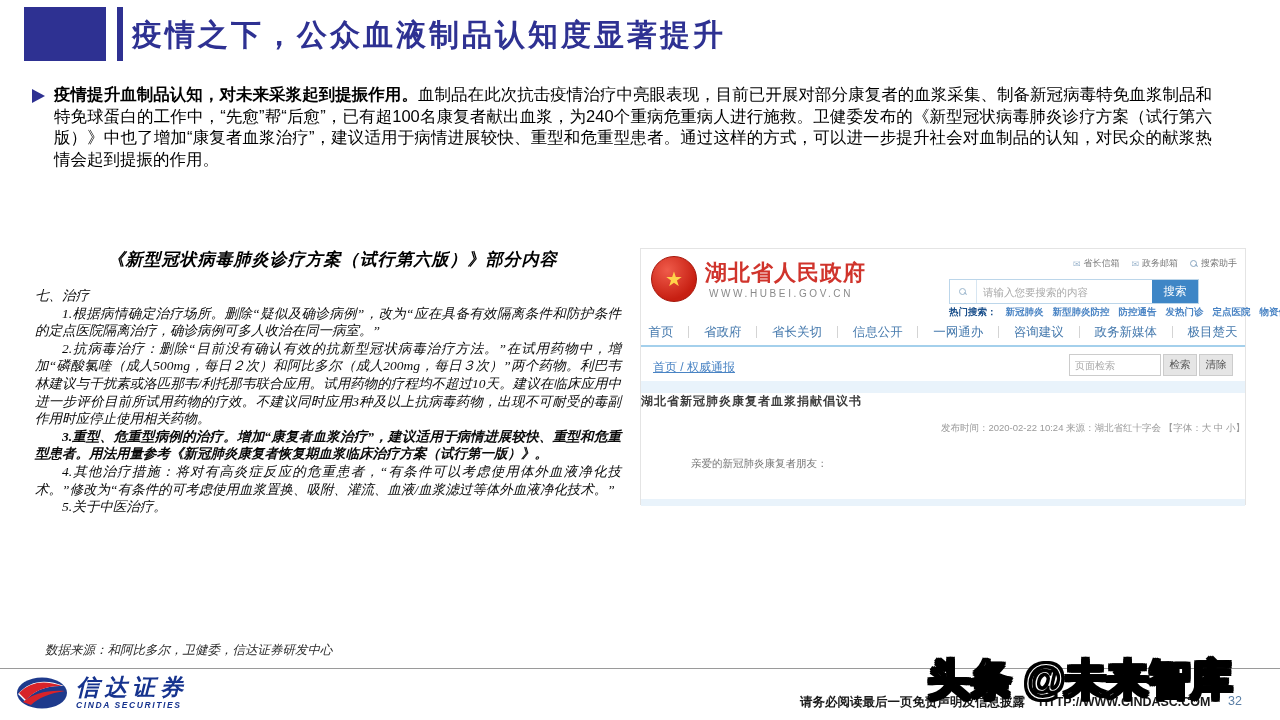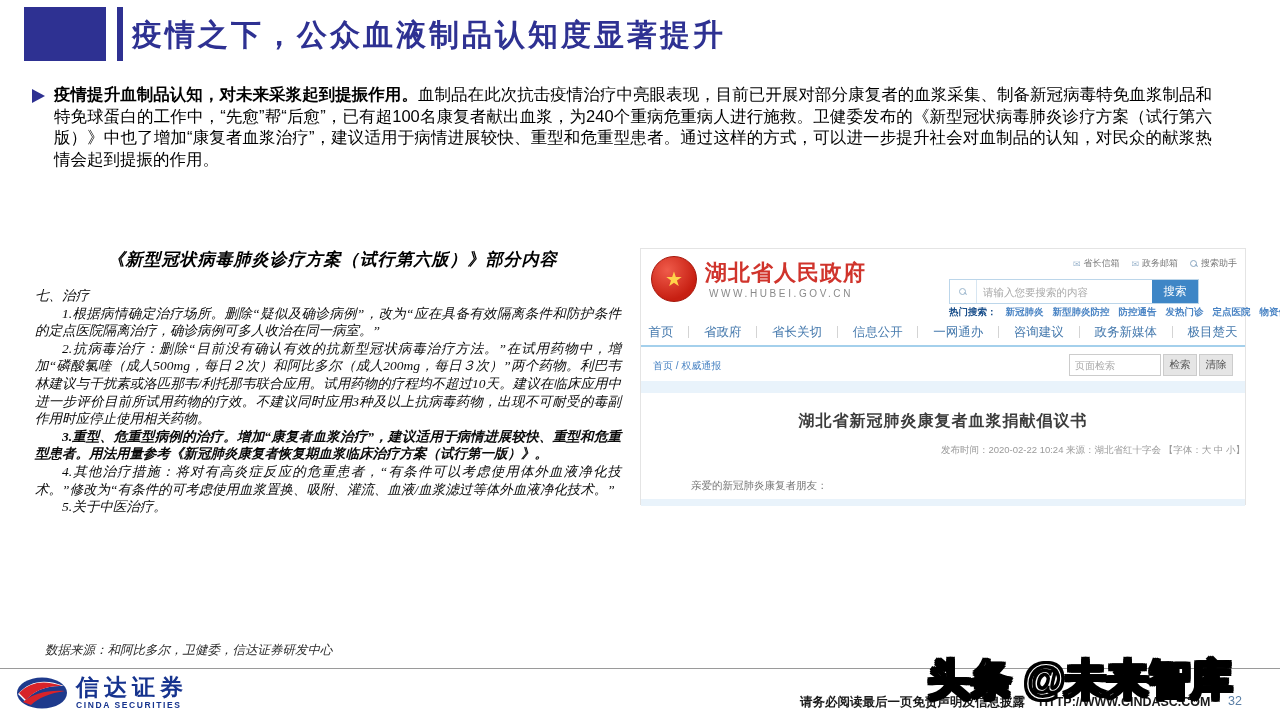--- a/index.html
+++ b/index.html
@@ -47,36 +47,36 @@
   .ws-input { flex:1; border:0; outline:none; font-size:10.5px; color:#333; padding:0 6px; }
   .ws-input::placeholder { color:#a9a9a9; }
   .ws-btn { width:46px; background:#3e86c6; color:#fff; border:0; font-size:11.5px; cursor:pointer; }
   .web-hot { position:absolute; left:308px; top:57px; display:flex; gap:9px; font-size:9.5px; white-space:nowrap; }
   .web-hot .lbl { color:#1a4f8b; font-weight:bold; }
   .web-hot a { color:#4a84c4; text-decoration:none;font-weight:bold; }
   .web-nav { position:absolute; left:0; top:70px; width:100%; height:28px; display:flex; align-items:center;
     justify-content:space-around; border-bottom:2px solid #a4d0ec; font-size:12.5px; color:#4579ad; }
   .web-nav .sep { width:1px; height:12px; background:#d4d4d4; }
   .web-crumbrow { position:absolute; left:0; top:100px; width:100%; height:32px; }
-  .crumb { position:absolute; left:12px; top:10px; font-size:10px; color:#4a84c4; }
+  .crumb { position:absolute; left:12px; top:10px; font-size:12px; color:#4a84c4;text-decoration:underline; }
   .psearch { position:absolute; right:12px; top:5px; display:flex; gap:2px; height:22px; font-size:10.5px; }
   .psearch input { width:92px; border:1px solid #ccc; font-size:10px; padding:0 5px; color:#333; outline:none; }
   .psearch input::placeholder { color:#aaa; }
   .psearch button { border:1px solid #ccc; background:#e5e5e5; color:#555; font-size:10.5px; width:34px; cursor:pointer; }
   .web-band { position:absolute; left:0; top:132px; width:100%; height:12px; background:#e9f3fb; }
   .web-article { position:absolute; left:0; top:144px; width:100%; height:106px; background:#fff; }
-  .art-title { margin-top:18px; text-align:center; font-size:16px; font-weight:bold; color:#3d3d3d; letter-spacing:1px; }
+  .art-title { text-align:left; font-size:12px; font-weight:bold; color:#3d3d3d; letter-spacing:1px; }
   .art-meta { margin-top:12px; text-align:right; font-size:9.5px; color:#9a9a9a; }
   .art-body { margin-top:22px; margin-left:50px; font-size:10.5px; color:#777; }
   .web-bottomstrip { position:absolute; left:0; top:250px; width:100%; height:7px; background:#e9f3fb; }
 
   
   .source-note { position:absolute; left:45px; top:642px; font-family:"Liberation Serif", serif; font-style:italic; font-size:12.5px; color:#2b2b2b; }
   .footer-line { position:absolute; left:0; top:668px; width:1280px; height:1px; background:#9a9a9a; }
-  .brand { position:absolute; left:16px; top:676px; display:flex; align-items:center; gap:8px; }
+  .brand { position:absolute; left:16px; top:676px; display:flex; align-items:center; gap:8px;font-style:italic; }
   .brand svg { display:block; }
   .brand-text { display:flex; flex-direction:column; line-height:1; }
   .brand-cn { font-size:23px; font-weight:bold; color:#16338e; letter-spacing:5px; }
   .brand-en { font-size:8.5px; font-weight:bold; color:#16338e; letter-spacing:1.6px; margin-top:2px; }
   .disclaimer { position:absolute; left:800px; top:694px; font-size:12.5px; font-weight:bold; color:#1a1a1a; white-space:nowrap; }
   .disclaimer .url { margin-left:14px; }
   .pageno { position:absolute; left:1228px; top:694px; font-size:12.5px; color:#5b7fa6; }
   .watermark { position:absolute; left:928px; top:652px; font-size:42px; font-weight:bold; color:#fff; white-space:nowrap;
     -webkit-text-stroke:2px #000;
     text-shadow:-2px -2px 0 #000, 2px -2px 0 #000, -2px 2px 0 #000, 2px 2px 0 #000, 0 -2px 0 #000, 0 2px 0 #000, -2px 0 0 #000, 2px 0 0 #000; }

